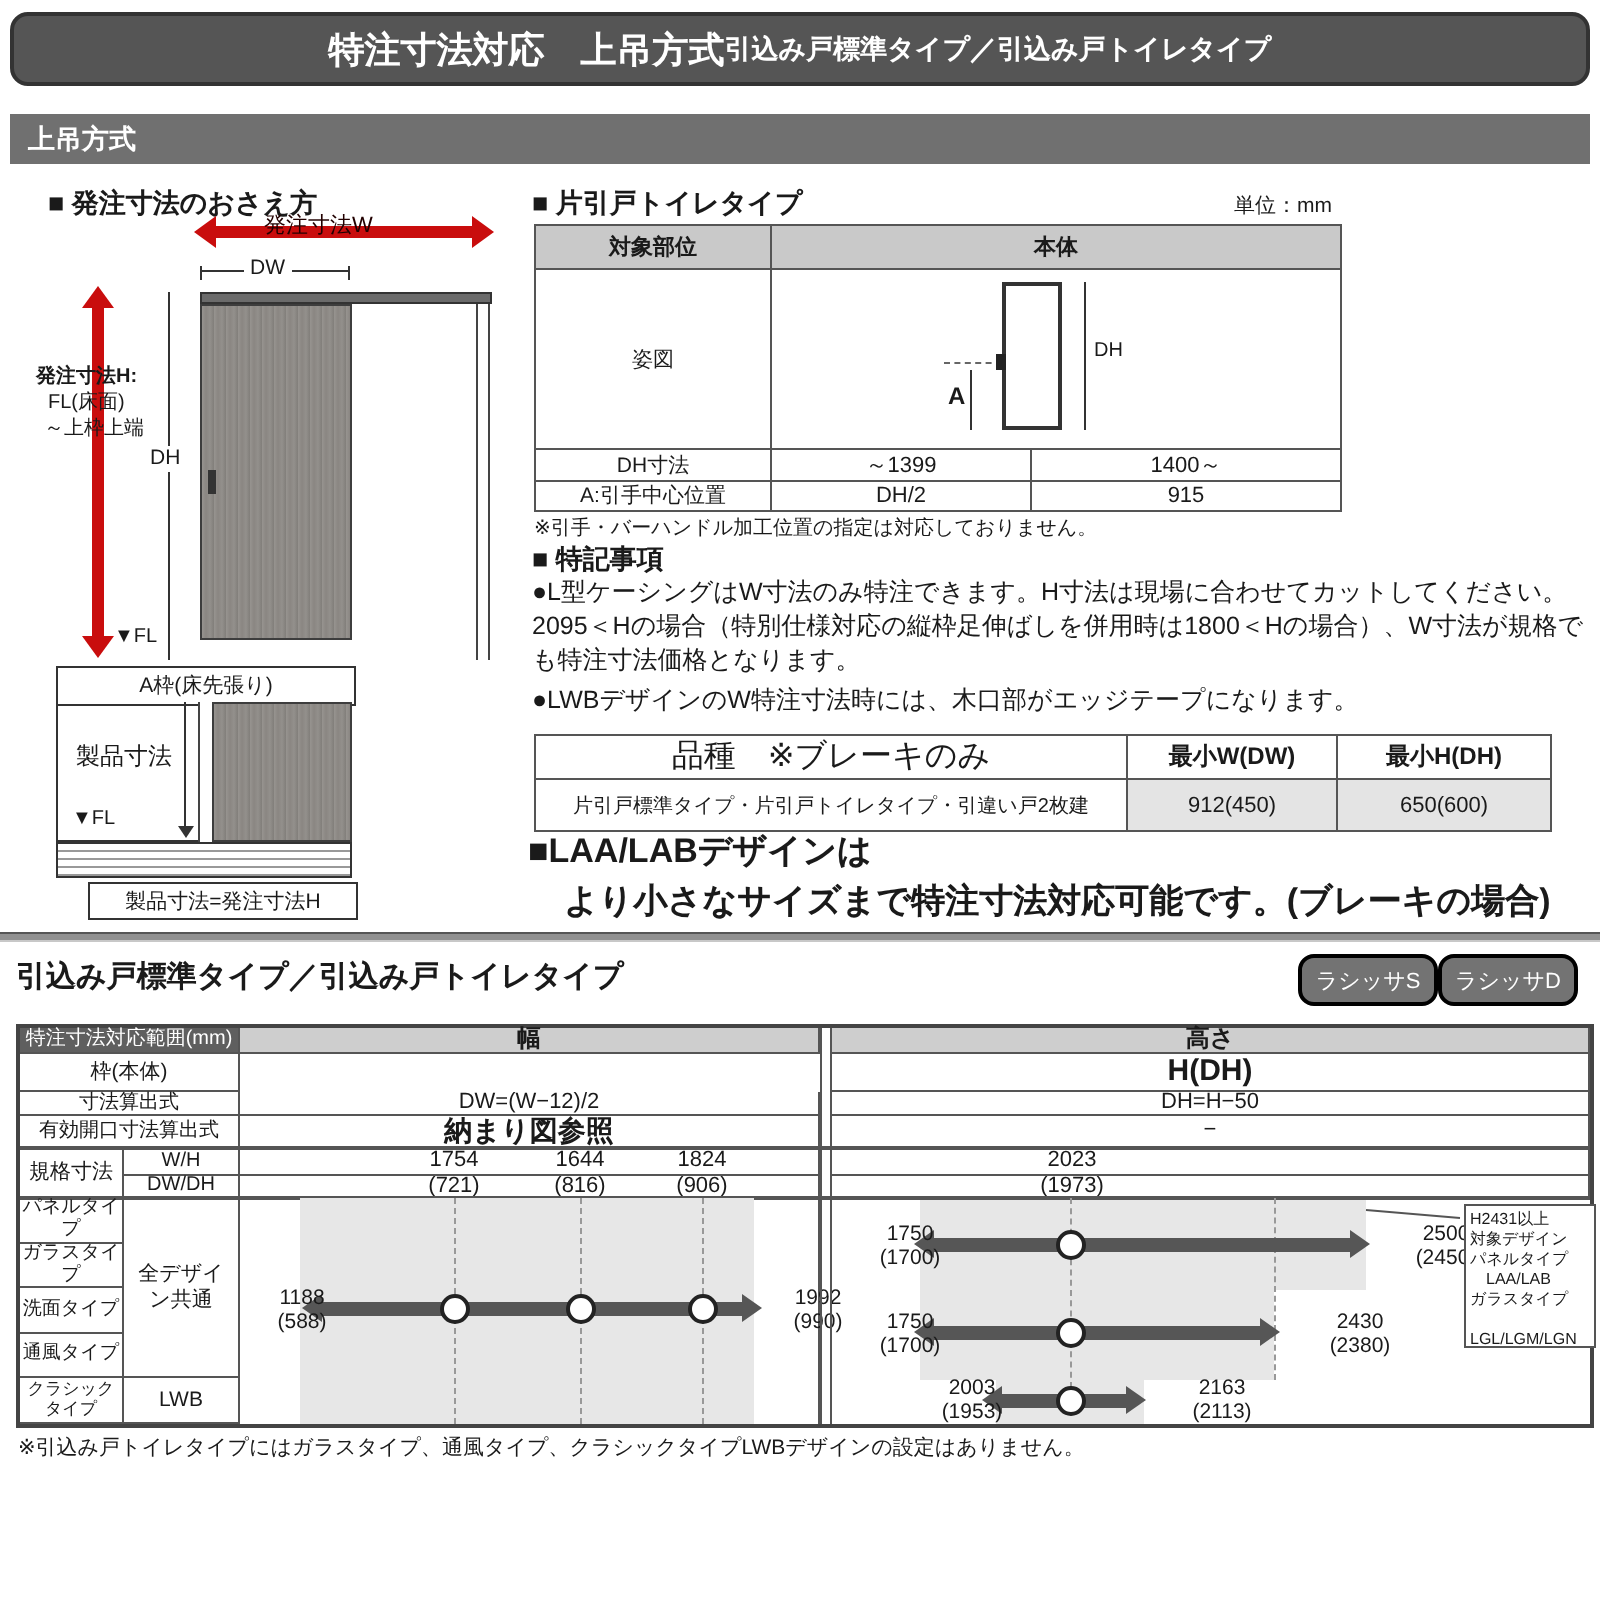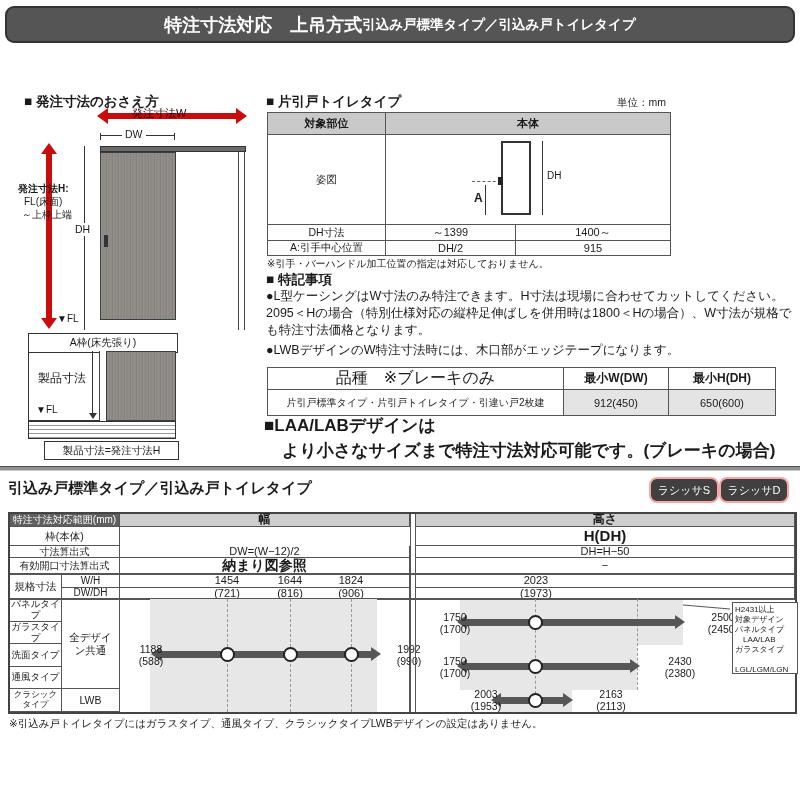--- a/index.html
+++ b/index.html
@@ -50,36 +50,39 @@
   td.hdr{background:#c9c9c9;font-weight:bold;font-size:12px;}
   td.gv{background:#e4e4e4;font-size:13px;}
   
   .c{position:absolute;box-sizing:border-box;display:flex;align-items:center;justify-content:center;
     border-right:1px solid #555;border-bottom:1px solid #555;font-size:11px;line-height:1.15;text-align:center;}
   .dk{background:#5f5f5f;color:#fff;font-weight:bold;}
   .gy{background:#cecece;font-weight:bold;}
   .hline{position:absolute;background:#555;}
   .vline{position:absolute;background:#555;}
   .rl{position:absolute;font-size:10.5px;line-height:12px;text-align:center;padding-left:16px;}
-  .btn{position:absolute;width:66px;height:22px;background:#404040;border:2px solid #fca5a5;border-radius:8px;
+  .btn{position:absolute;width:66px;height:22px;background:#737373;border:2px solid #000000;border-radius:8px;
     color:#fff;font-size:11px;display:flex;align-items:center;justify-content:center;cursor:pointer;}
   .chartcell{position:absolute;box-sizing:border-box;border-right:1px solid #555;}
   .note-box{position:absolute;border:1px solid #555;background:#fff;font-size:8px;line-height:10px;
     padding:2px 2px;text-align:left;}
 </style>
 </head>
 <body>
 
 <div class="page">
 
   <div class="abs topbar">
     <span class="t1">特注寸法対応　上吊方式</span>
     <span class="t2">引込み戸標準タイプ／引込み戸トイレタイプ</span>
   </div>
 
+  <div class="abs secbar">
+    <span>上吊方式</span>
+  </div>
 
   <div class="abs h1" style="left:24px;top:93px;">■ 発注寸法のおさえ方</div>
 
   <div class="rarh" style="left:107px;top:113px;width:130px;"></div>
   <div class="lbl" style="left:132px;top:107px;font-weight:normal;font-size:11px;color:#200;">発注寸法W</div>
   <div class="dim" style="left:100px;top:135px;width:75px;"></div>
   <div class="lbl" style="left:122px;top:128px;background:#fff;padding:0 3px;">DW</div>
 
   <div class="abs" style="left:100px;top:146px;width:146px;height:6px;background:#6b6b6b;border:1px solid #333;"></div>
   <div class="abs wood" style="left:100px;top:152px;width:76px;height:168px;"></div>
@@ -198,21 +201,21 @@
 
     <div class="c" style="left:0;top:44px;width:110px;height:16px;font-size:10px;">有効開口寸法算出式</div>
     <div class="c" style="left:110px;top:44px;width:290px;height:16px;font-size:14px;font-weight:bold;">納まり図参照</div>
     <div class="c" style="left:406px;top:44px;width:379px;height:16px;">−</div>
     <div class="hline" style="left:0;top:59px;width:785px;height:2px;"></div>
 
     <div class="c" style="left:0;top:60px;width:52px;height:25px;font-size:10.5px;">規格寸法</div>
     <div class="c" style="left:52px;top:60px;width:58px;height:14px;font-size:10px;">W/H</div>
     <div class="c" style="left:52px;top:74px;width:58px;height:11px;font-size:10px;">DW/DH</div>
     <div class="c" style="left:110px;top:60px;width:290px;height:14px;">
-      <span class="abs" style="left:77px;width:60px;text-align:center;">1454</span>
+      <span class="abs" style="left:77px;width:60px;text-align:center;">1754</span>
       <span class="abs" style="left:140px;width:60px;text-align:center;">1644</span>
       <span class="abs" style="left:201px;width:60px;text-align:center;">1824</span>
     </div>
     <div class="c" style="left:110px;top:74px;width:290px;height:11px;">
       <span class="abs" style="left:77px;width:60px;text-align:center;">(721)</span>
       <span class="abs" style="left:140px;width:60px;text-align:center;">(816)</span>
       <span class="abs" style="left:201px;width:60px;text-align:center;">(906)</span>
     </div>
     <div class="c" style="left:406px;top:60px;width:379px;height:14px;">
       <span class="abs" style="left:90px;width:60px;text-align:center;">2023</span>

